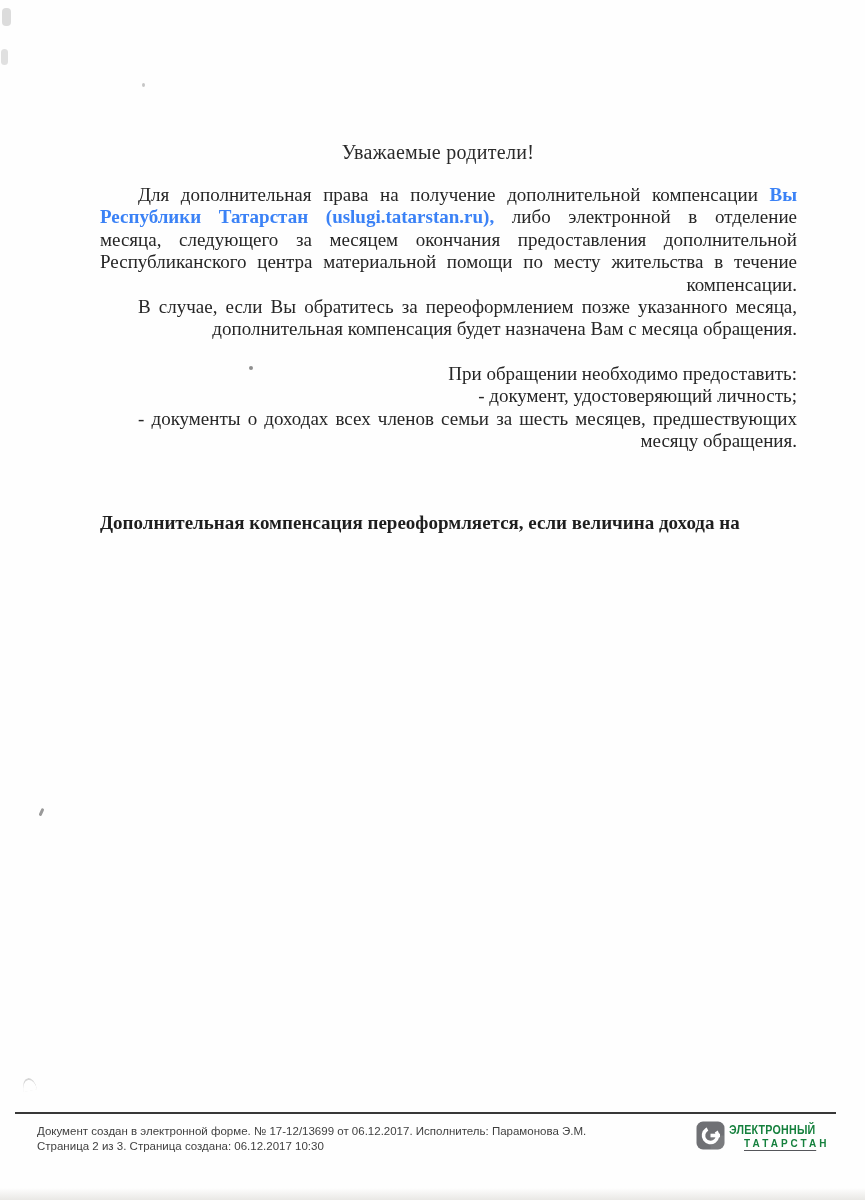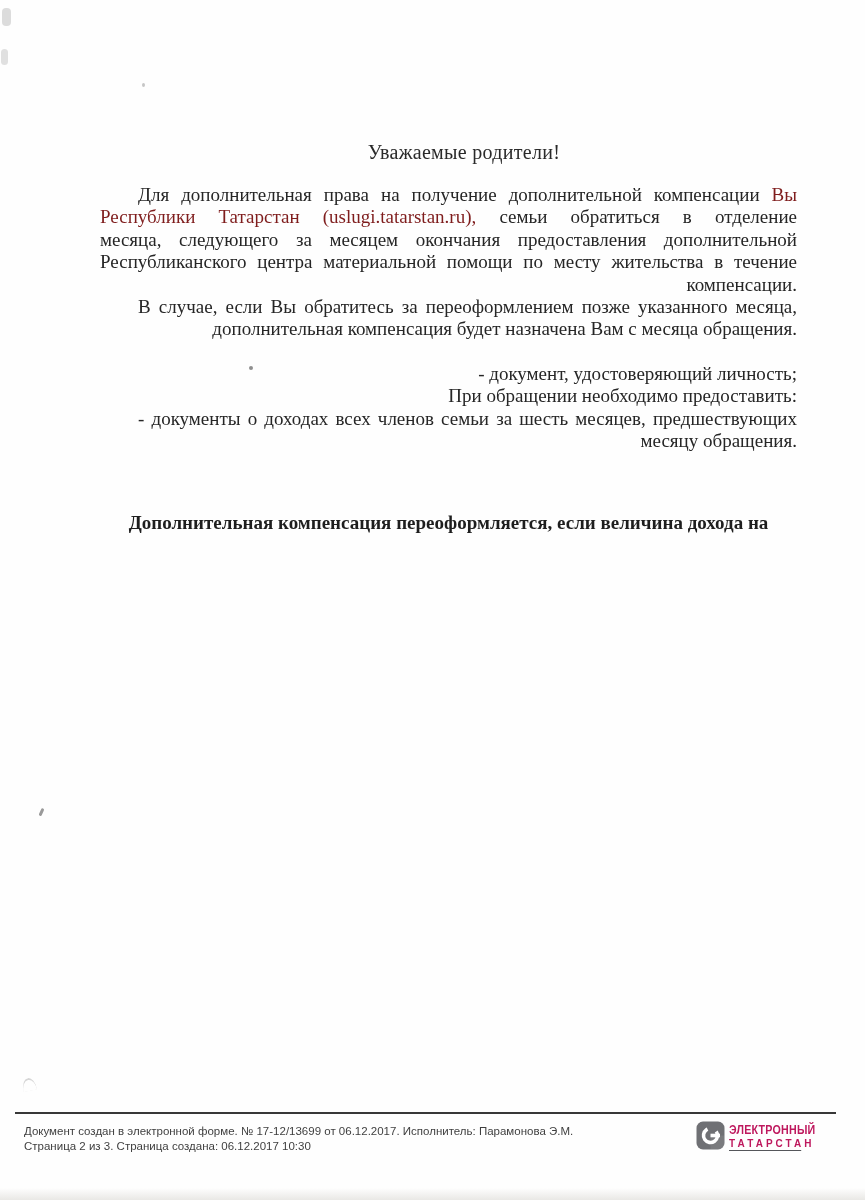--- a/index.html
+++ b/index.html
@@ -5,59 +5,59 @@
   html,body{margin:0;padding:0;background:#ffffff;}
   .page{
     position:relative;
     width:865px;height:1200px;
     background:#fefefe;
     overflow:hidden;
     font-family:"Liberation Serif", serif;
   }
   
   .doc-title{
-    position:absolute;top:141px;left:114px;width:700px;
+    position:absolute;top:141px;left:88px;width:700px;
     font-size:20px;color:#2a2a2a;text-align:center;
     letter-spacing:.3px;
   }
   .content{
     position:absolute;top:184px;left:100px;width:697px;
     font-size:19px;line-height:22.4px;color:#262626;
   }
   .jline{
     text-align:justify;text-align-last:justify;
     white-space:nowrap;overflow:hidden;
   }
   .pline{text-align:right;white-space:nowrap;}
-  .cline{text-align:center;white-space:nowrap;}
+  .cline{text-align:left;white-space:nowrap;}
   .indent{text-indent:38px;}
-  .b{font-weight:normal;color:#7f1d1d;}
+  .b{font-weight:bold;color:#3b82f6;}
   .gap-small{height:22px;}
   .notice{
     margin-top:60px;font-weight:bold;color:#1e1e1e;
     line-height:22.4px;
   }
   
   .footer-rule{
     position:absolute;left:15px;top:1112px;width:821px;height:2px;
     background:#383838;
   }
   .footer-meta{
-    position:absolute;left:24px;top:1124px;width:600px;
+    position:absolute;left:37px;top:1124px;width:600px;
     font-family:"Liberation Sans", sans-serif;
     font-size:11.5px;line-height:14.5px;color:#3f3f3f;
   }
   .logo{
     position:absolute;left:696px;top:1121px;
     display:flex;align-items:flex-start;
   }
   .logo-icon{display:block;}
   .logo-text{
     margin-left:4px;display:flex;flex-direction:column;
-    font-family:"Liberation Sans", sans-serif;color:#be185d;
+    font-family:"Liberation Sans", sans-serif;color:#15803d;align-items:center;
   }
   .logo-top{
     font-size:13px;font-weight:bold;letter-spacing:.3px;
     transform:scaleX(.82);transform-origin:left top;
     line-height:13px;margin-top:2px;
   }
   .logo-bottom{
     font-size:10.5px;font-weight:bold;letter-spacing:3.2px;
     transform:scaleX(.95);transform-origin:left top;
     line-height:12px;margin-top:1px;
@@ -92,32 +92,32 @@
   <div class="artifact dot-a"></div>
   <div class="artifact tick-a"></div>
   <div class="artifact curl-a"></div>
   <div class="artifact bottom-edge"></div>
 
   <div class="doc-title">Уважаемые родители!</div>
 
   <div class="content">
 
     <div class="jline indent"><span>Для дополнительная права на получение дополнительной компенсации</span> <span class="b">Вы</span></div>
-    <div class="jline"><span class="b">Республики Татарстан (uslugi.tatarstan.ru),</span> <span>семьи обратиться в отделение</span></div>
+    <div class="jline"><span class="b">Республики Татарстан (uslugi.tatarstan.ru),</span> <span>либо электронной в отделение</span></div>
     <div class="jline">месяца, следующего за месяцем окончания предоставления дополнительной</div>
     <div class="jline">Республиканского центра материальной помощи по месту жительства в течение</div>
     <div class="pline">компенсации.</div>
 
     <div class="jline indent">В случае, если Вы обратитесь за переоформлением позже указанного месяца,</div>
     <div class="pline">дополнительная компенсация будет назначена Вам с месяца обращения.</div>
 
     <div class="gap-small"></div>
 
+    <div class="pline indent">При обращении необходимо предоставить:</div>
     <div class="pline indent">- документ, удостоверяющий личность;</div>
-    <div class="pline indent">При обращении необходимо предоставить:</div>
     <div class="jline indent">- документы о доходах всех членов семьи за шесть месяцев, предшествующих</div>
     <div class="pline">месяцу обращения.</div>
 
     <div class="notice">
       <div class="cline">Дополнительная компенсация переоформляется, если величина дохода на</div>
     </div>
 
   </div>
 
   <div class="footer-rule"></div>

